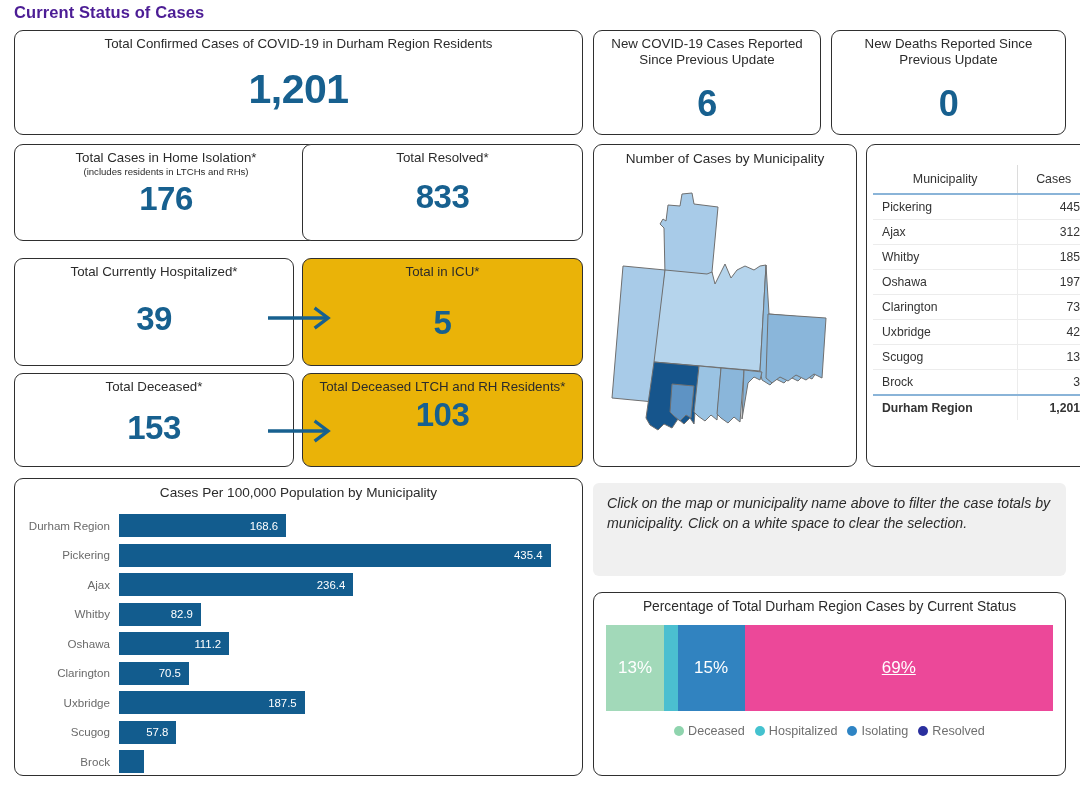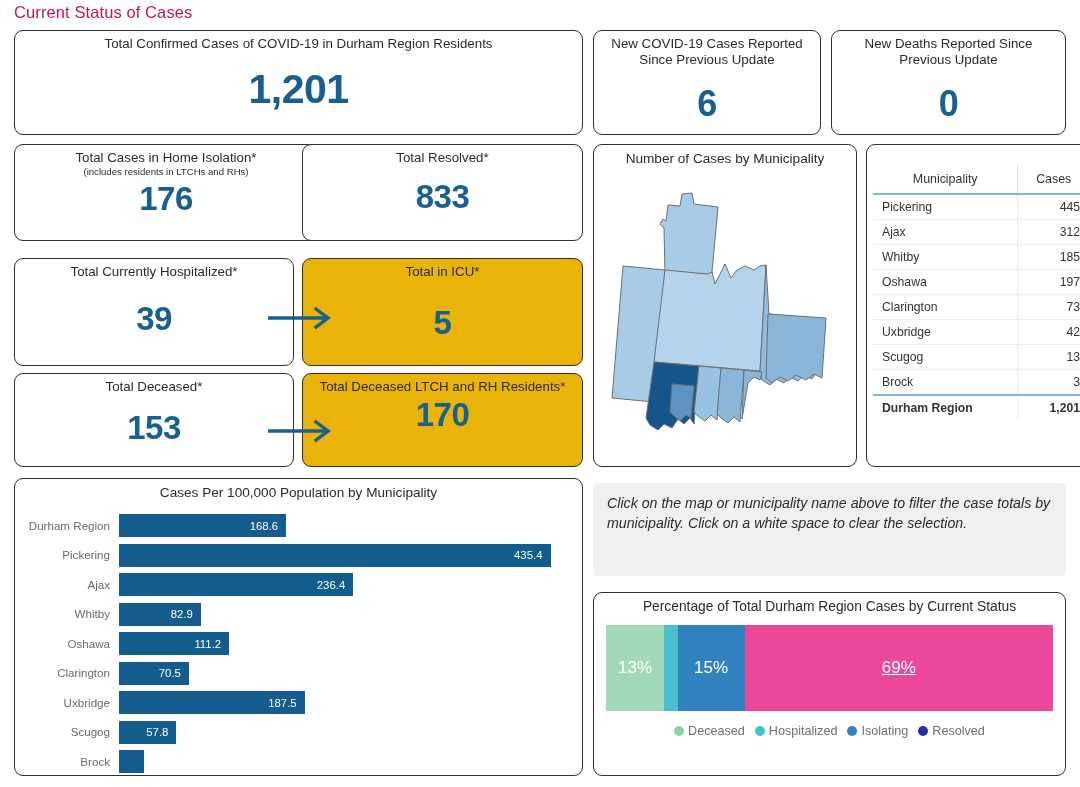--- a/index.html
+++ b/index.html
@@ -8,21 +8,21 @@
     width: 1080px; height: 787px;
     background: #ffffff;
     font-family: "Liberation Sans", sans-serif;
     color: #333333;
     overflow: hidden;
   }
   #root { position: relative; width: 1080px; height: 787px; }
 
   .page-title {
     position: absolute; left: 14px; top: 3px;
-    font-size: 16.5px; color: #be185d; font-weight: 400;
+    font-size: 16.5px; color: #4c1d95; font-weight: 700;
     letter-spacing: .1px;
   }
 
   
   .card {
     position: absolute;
     border: 1.6px solid #2f2f2f;
     border-radius: 9px;
     background: #ffffff;
   }
@@ -171,21 +171,21 @@
     <div class="card-value v-small" style="margin-top:24px;">5</div>
   </div>
 
   <div class="card" style="left:14px; top:373px; width:280px; height:94px;">
     <div class="card-title">Total Deceased*</div>
     <div class="card-value v-small" style="margin-top:14px;">153</div>
   </div>
 
   <div class="card grey" style="left:302px; top:373px; width:281px; height:94px;">
     <div class="card-title">Total Deceased LTCH and RH Residents*</div>
-    <div class="card-value v-small" style="margin-top:1px;">170</div>
+    <div class="card-value v-small" style="margin-top:1px;">103</div>
   </div>
 
   <svg class="arrow" style="left:268px; top:305px;" width="70" height="26" viewBox="0 0 70 26">
     <line x1="0" y1="13" x2="58" y2="13" stroke="#17608f" stroke-width="3.4"></line>
     <polyline points="48,4 60,13 48,22" fill="none" stroke="#17608f" stroke-width="3.4" stroke-linecap="square"></polyline>
   </svg>
   <svg class="arrow" style="left:268px; top:418px;" width="70" height="26" viewBox="0 0 70 26">
     <line x1="0" y1="13" x2="58" y2="13" stroke="#17608f" stroke-width="3.4"></line>
     <polyline points="48,4 60,13 48,22" fill="none" stroke="#17608f" stroke-width="3.4" stroke-linecap="square"></polyline>
   </svg>

